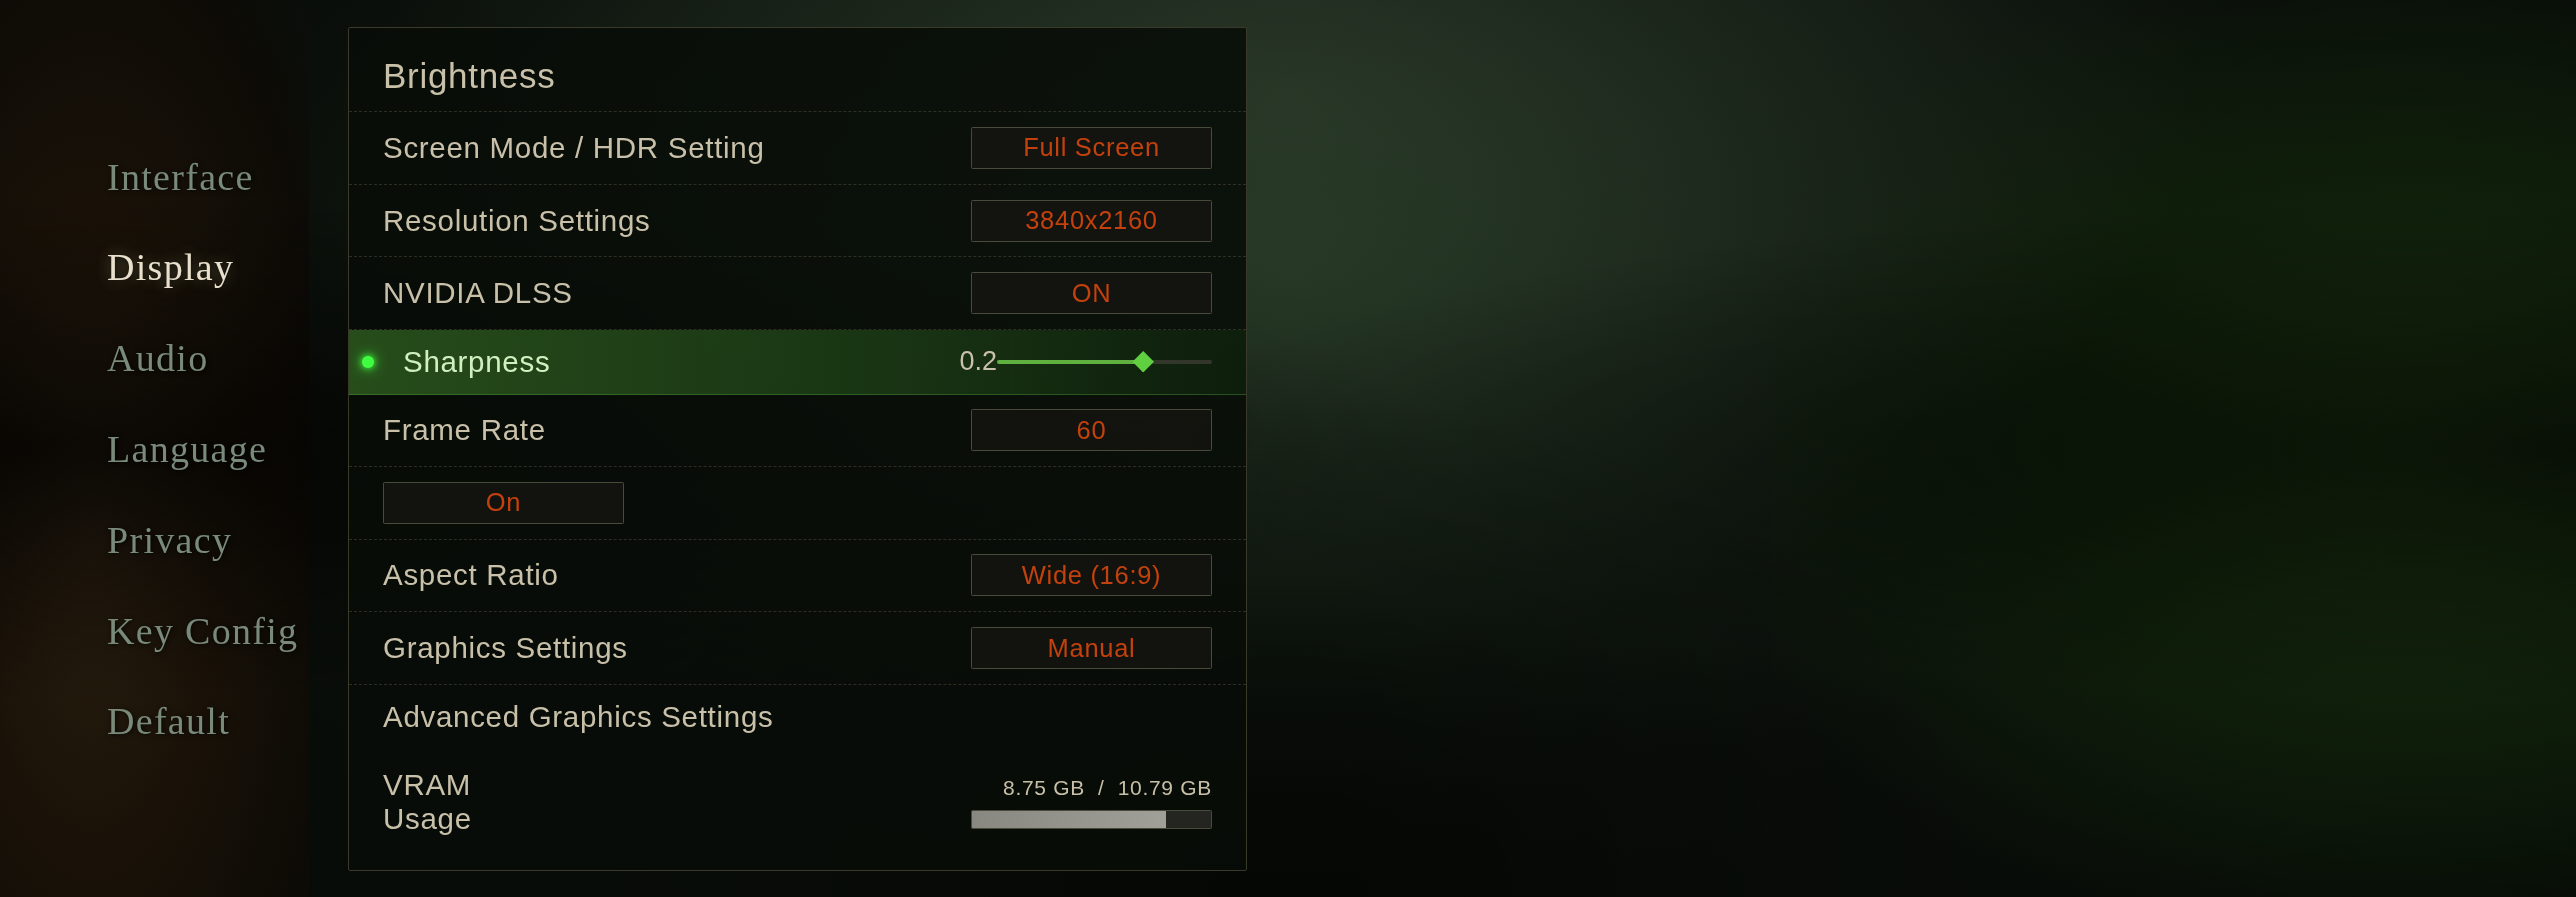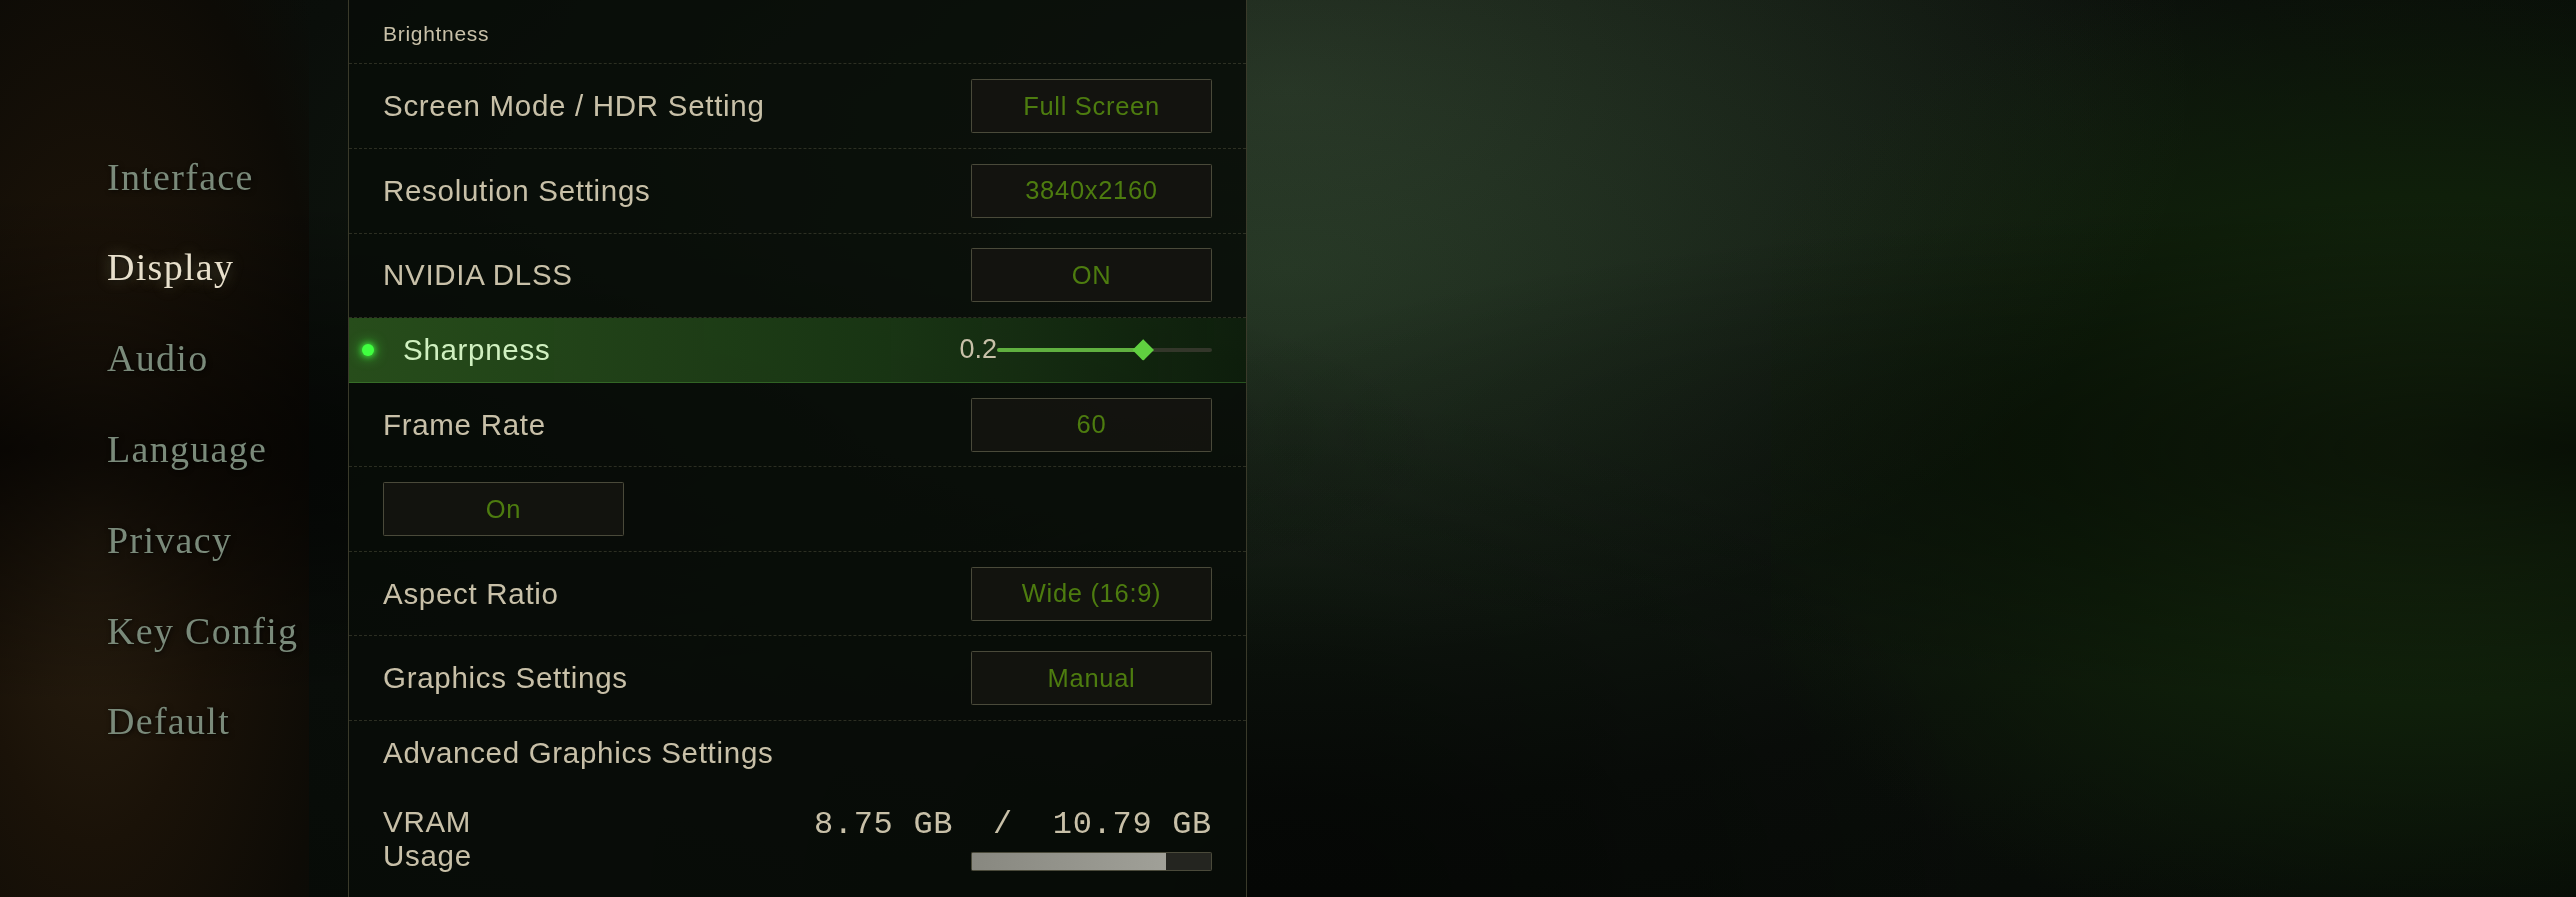--- a/index.html
+++ b/index.html
@@ -158,26 +158,26 @@
     .row-label.indented {
       padding-left: 20px;
     }
 
     
     .value-btn {
       background: rgba(20, 20, 15, 0.9);
       border: 0.7px solid #4a4a3a;
       border-radius: 1.3px;
       min-width: 241px;
-      height: 54px;
+      height: 42px;
       display: flex;
       align-items: center;
       justify-content: center;
       cursor: pointer;
-      color: #4d7c0f;
+      color: #c2410c;
       font-size: 25.5px;
       font-family: 'Arial', sans-serif;
       letter-spacing: 0.7px;
     }
 
     
     .slider-indicator {
       position: absolute;
       left: 13.4px;
       width: 12px;
@@ -236,22 +236,22 @@
     .vram-info {
       display: flex;
       flex-direction: column;
       align-items: flex-end;
       width: 100%;
       gap: 9.4px;
     }
 
     .vram-text {
       color: #c8c0a8;
-      font-size: 32px;
-      font-family: Liberation Mono, monospace;
+      font-size: 21px;
+      font-family: Liberation Sans, sans-serif;
       letter-spacing: 0.7px;
     }
 
     .vram-bar-container {
       width: 241px;
       height: 19px;
       background: rgba(40,40,35,0.9);
       border: 0.7px solid #4a4a3a;
       border-radius: 1.3px;
       overflow: hidden;
@@ -264,21 +264,21 @@
     }
 
     .vram-row-content {
       display: flex;
       width: 100%;
       align-items: center;
     }
 
     
     .brightness-row .row-label {
-      font-size: 21px;
+      font-size: 35px;
     }
 
     
     .advanced-row {
       border-bottom: none;
     }
   </style>
 </head>
 <body>
 

